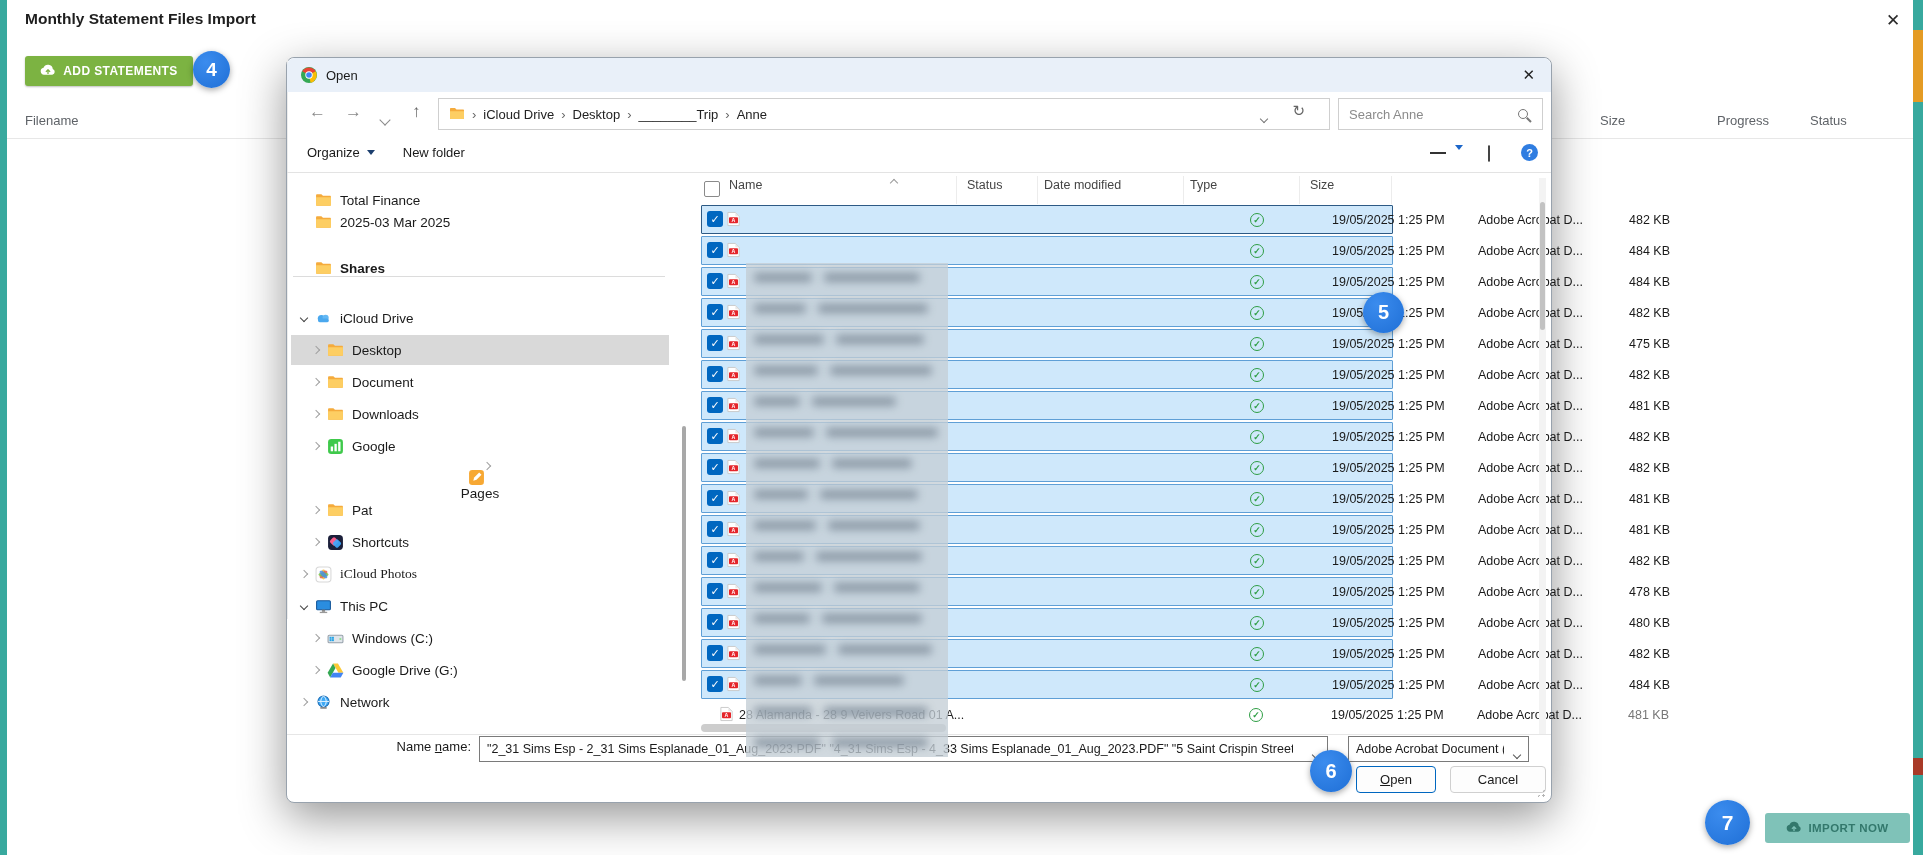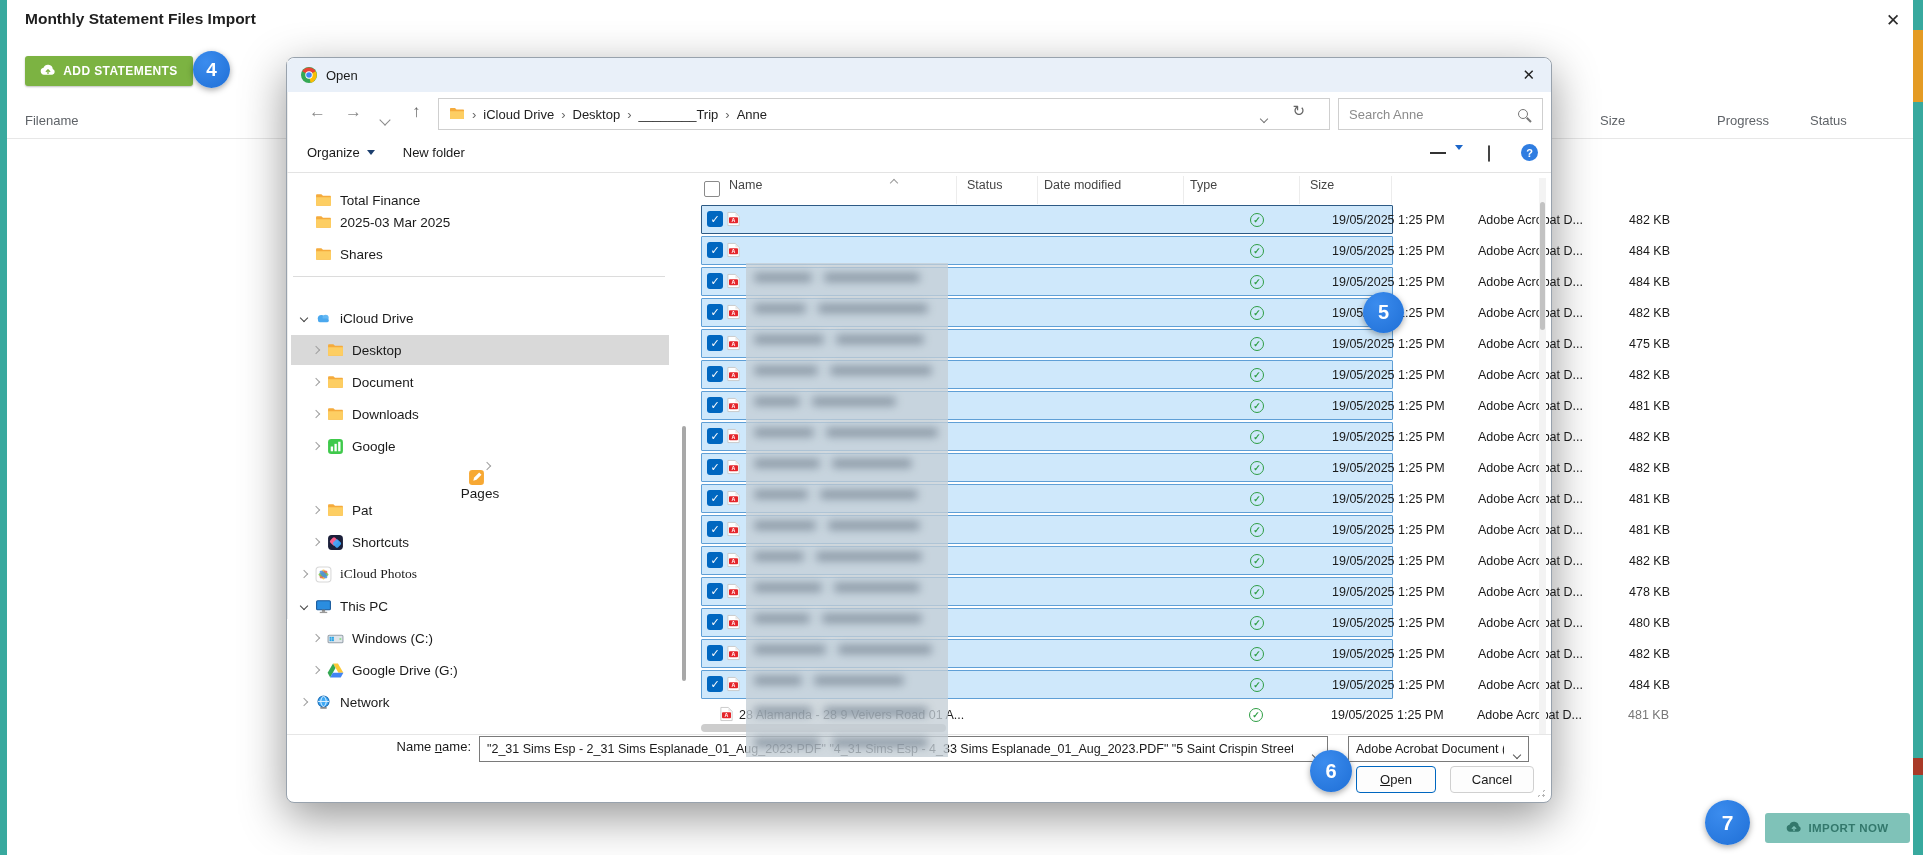--- a/index.html
+++ b/index.html
@@ -87,21 +87,21 @@
   #fn-label{left:100px;top:681px;width:84px;text-align:right;font-size:13px;color:#1a1a1a;}
   #fn-input{left:192px;top:678px;width:849px;height:26px;border:1px solid #7a7a7a;background:#fff;display:flex;align-items:center;
      font-size:12.5px;color:#1a1a1a;box-sizing:border-box;}
   #fn-input .val{margin-left:7px;overflow:hidden;white-space:nowrap;width:806px;}
   #ft-select{left:1061px;top:678px;width:181px;height:26px;border:1px solid #7a7a7a;background:#fff;display:flex;align-items:center;
      font-size:12.5px;color:#1a1a1a;box-sizing:border-box;}
   #ft-select .val{margin-left:7px;overflow:hidden;white-space:nowrap;width:148px;}
   .combo-chv{position:absolute;right:8px;top:10px;}
   #btn-open{left:1069px;top:708px;width:80px;height:27px;background:#fdfdfd;border:1.5px solid #0067c0;border-radius:4px;
      display:flex;align-items:center;justify-content:center;font-size:13px;color:#1a1a1a;box-sizing:border-box;cursor:pointer;}
-  #btn-cancel{left:1163px;top:708px;width:84px;height:27px;background:#fdfdfd;border:1px solid #d0d0d0;border-radius:4px;
+  #btn-cancel{left:1163px;top:708px;width:96px;height:27px;background:#fdfdfd;border:1px solid #d0d0d0;border-radius:4px;
      display:flex;align-items:center;justify-content:center;font-size:13px;color:#1a1a1a;box-sizing:border-box;cursor:pointer;}
   .grip{right:5px;bottom:4px;width:10px;height:10px;position:absolute;
      background:radial-gradient(circle,#b5b5b5 1px,transparent 1.4px) 0 0/5px 5px;clip-path:polygon(100% 0,100% 100%,0 100%);}
 
   
   .mag{width:8px;height:8px;border:1.6px solid #777;border-radius:50%;position:relative;margin-right:14px;}
   .mag::after{content:"";position:absolute;width:6px;height:1.6px;background:#777;transform:rotate(45deg);right:-5px;bottom:-3px;}
   .hamb{width:16px;height:11px;border-top:2px solid #333;border-bottom:2px solid #333;position:relative;}
   .hamb::after{content:"";position:absolute;left:0;top:2.5px;width:16px;height:2px;background:#333;}
   .panes{width:16px;height:13px;border:1.5px solid #444;border-radius:2px;box-sizing:border-box;background:linear-gradient(90deg,#1c66c9 0 50%,#fff 50%);}
@@ -214,21 +214,21 @@
         <div class="sb-item" style="top: 149px;">
           <span class="sb-chv" style="margin-left: 2px;"></span>
           <span class="sb-ico">
             <svg viewBox="0 0 16 16" width="100%" height="100%">
               <path d="M1 3c0-.6.4-1 1-1h4l1.5 1.5H14c.6 0 1 .4 1 1V12c0 .6-.4 1-1 1H2c-.6 0-1-.4-1-1z" fill="#f5ab3c"></path>
               <path d="M1 5h14v7c0 .6-.4 1-1 1H2c-.6 0-1-.4-1-1z" fill="#fdce63"></path>
             </svg>
           </span>
           <span>2025-03 Mar 2025</span>
         </div>
-        <div class="sb-item" style="top: 181px;">
+        <div class="sb-item" style="top: 195px; font-weight: bold;">
           <span class="sb-chv" style="margin-left: 2px;"></span>
           <span class="sb-ico">
             <svg viewBox="0 0 16 16" width="100%" height="100%">
               <path d="M1 3c0-.6.4-1 1-1h4l1.5 1.5H14c.6 0 1 .4 1 1V12c0 .6-.4 1-1 1H2c-.6 0-1-.4-1-1z" fill="#f5ab3c"></path>
               <path d="M1 5h14v7c0 .6-.4 1-1 1H2c-.6 0-1-.4-1-1z" fill="#fdce63"></path>
             </svg>
           </span>
           <span>Shares</span>
         </div>
         <div id="sb-sep" style="top: 218px;"></div>

